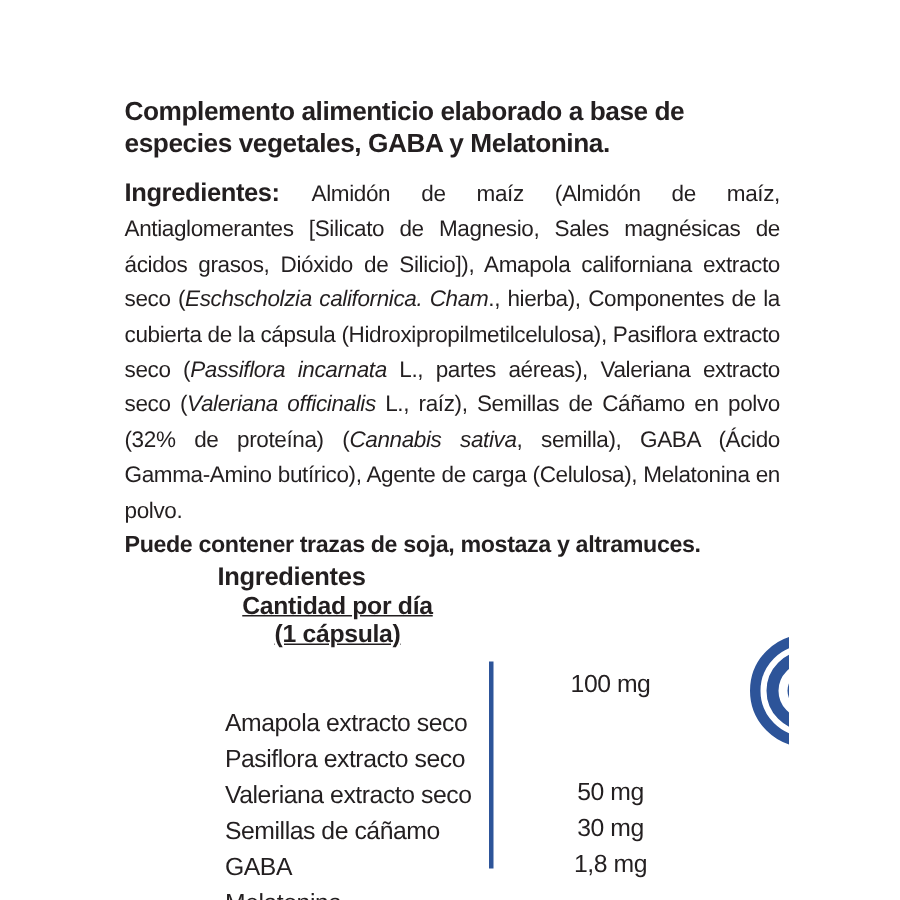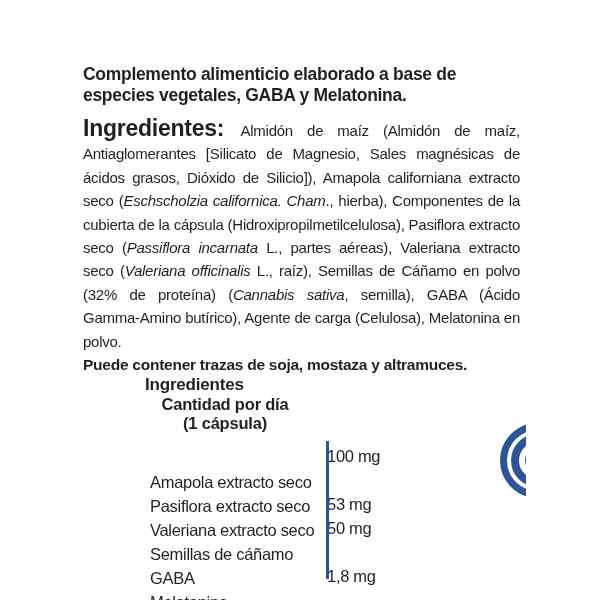--- a/index.html
+++ b/index.html
@@ -10,46 +10,46 @@
   .heading{
     position:absolute;left:83px;top:64px;width:442px;margin:0;
     font-size:17.5px;font-weight:bold;line-height:1.22;letter-spacing:-0.3px;
   }
   .textblock{
     position:absolute;left:83px;top:117px;width:437px;
   }
   .ingredients-par{
     margin:0;font-size:15px;line-height:23.4px;text-align:justify;letter-spacing:-0.25px;
   }
-  .seg-bold{font-weight:bold;font-size:23px;}
+  .seg-bold{font-weight:bold;font-size:17px;}
   .seg-italic{font-style:italic;}
   .allergen{
     margin:0;font-size:15.5px;line-height:23.4px;font-weight:bold;letter-spacing:-0.25px;
   }
   .facts{
     position:absolute;left:145px;top:368px;width:342px;
   }
   .facts-header{display:flex;flex-direction:column;}
   .fh-left{
     width:182px;font-weight:bold;font-size:17px;letter-spacing:-0.2px;padding-top:7px;
   }
   .fh-right{
-    width:160px;text-align:center;font-weight:bold;font-size:16.5px;line-height:1.18;letter-spacing:-0.2px;
+    width:160px;text-align:center;font-weight:bold;font-size:16.5px;line-height:1.18;letter-spacing:-0.2px;text-decoration:underline;
   }
   .facts-body{position:relative;margin-top:10px;}
   .divider{
     position:absolute;left:181px;top:-3px;width:3px;height:138px;
   }
   .facts-row{display:flex;height:24px;}
   .fr-left{
     width:182px;padding-left:5px;box-sizing:border-box;
     font-size:16.5px;line-height:24px;letter-spacing:-0.3px;margin-top:26px;
   }
   .fr-right{
-    width:160px;font-size:16.5px;line-height:24px;letter-spacing:-0.3px;
+    width:160px;text-align:center;font-size:16.5px;line-height:24px;letter-spacing:-0.3px;
   }
   .emblem{
     position:absolute;left:500px;top:423px;width:26px;height:75px;overflow:hidden;
   }
   .emblem .ring-outer{
     position:absolute;left:0;top:0;width:75px;height:75px;border-radius:50%;
     border:7px solid transparent;box-sizing:border-box;
   }
   .emblem .ring-inner{
     position:absolute;left:11px;top:11px;width:53px;height:53px;border-radius:50%;
@@ -83,28 +83,28 @@
       <div class="divider" id="col-divider" style="background: rgb(45, 84, 153);"></div>
       <div class="facts-row">
         <div class="fr-left">Amapola extracto seco</div>
         <div class="fr-right">100 mg</div>
       </div>
       <div class="facts-row">
         <div class="fr-left">Pasiflora extracto seco</div>
       </div>
       <div class="facts-row">
         <div class="fr-left">Valeriana extracto seco</div>
-        <div class="fr-right">53 mg</div>
       </div>
       <div class="facts-row">
         <div class="fr-left">Semillas de cáñamo</div>
         <div class="fr-right">50 mg</div>
       </div>
       <div class="facts-row">
         <div class="fr-left">GABA</div>
+        <div class="fr-right">30 mg</div>
       </div>
       <div class="facts-row">
         <div class="fr-left">Melatonina</div>
         <div class="fr-right">1,8 mg</div>
       </div>
     </div>
   </div>
 
   <div class="emblem">
     <div class="ring-outer" style="border-color: rgb(45, 84, 153);"></div>

